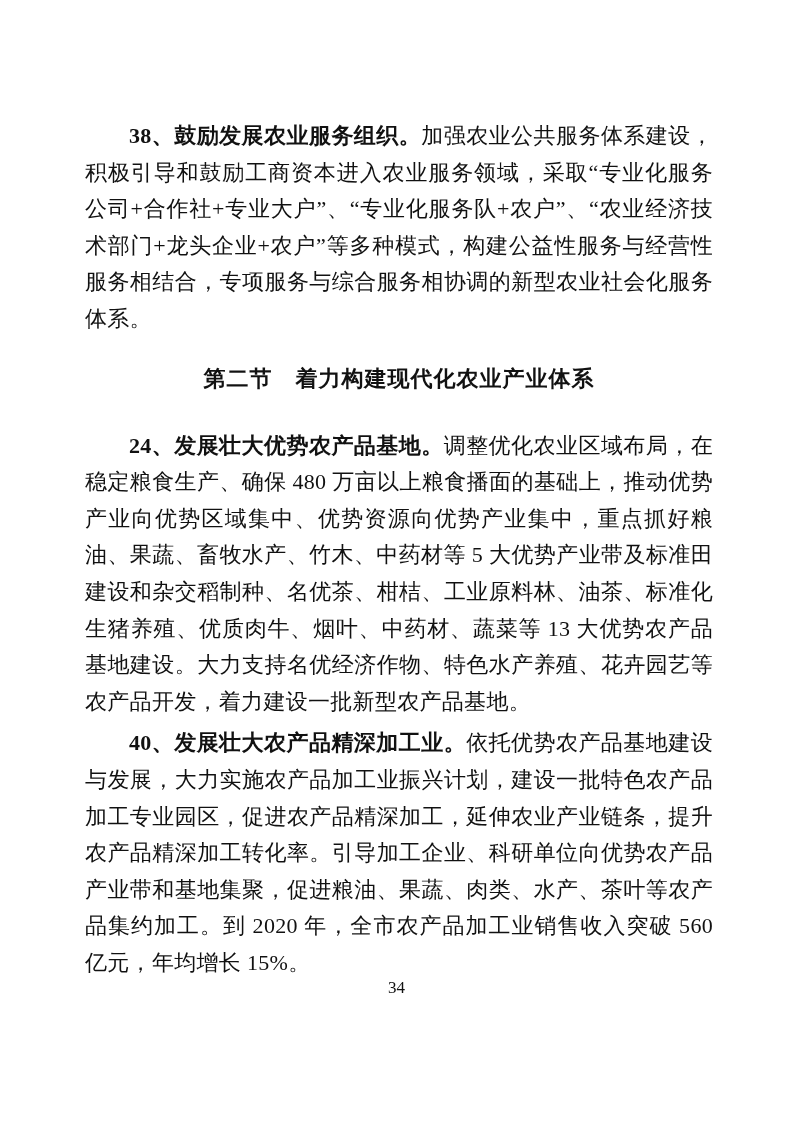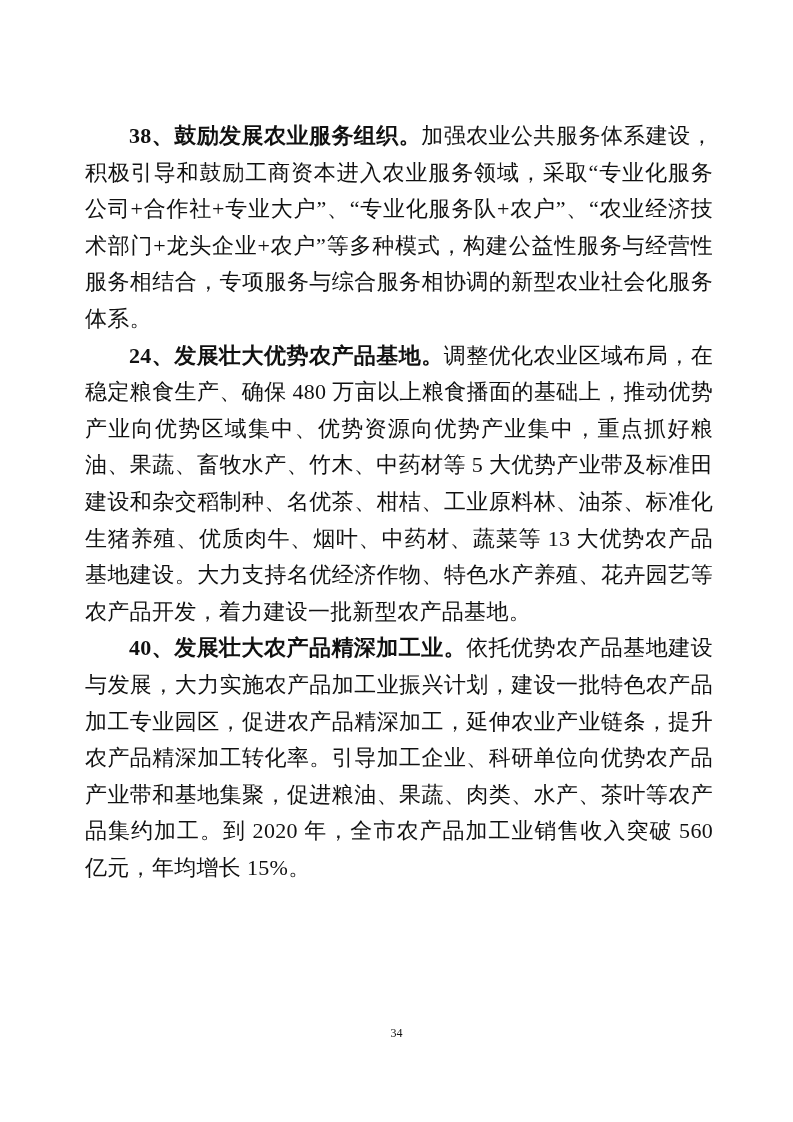--- a/index.html
+++ b/index.html
@@ -32,40 +32,41 @@
   }
   .section-heading {
     font-size: 22px;
     line-height: 30px;
     font-weight: bold;
     text-align: center;
     margin-top: 26px;
     margin-bottom: 34px;
     letter-spacing: 1px;
   }
-  .para-40 { }
+  .para-40 { margin-top: 5px; }
   .page-number {
     position: absolute;
     left: 0;
-    top: 1022px;
+    top: 977px;
     width: 100%;
     text-align: center;
-    font-size: 12px;
+    font-size: 17px;
     line-height: 22px;
     color: #111111;
   }
 </style>
 </head>
 <body>
 
 <div class="page">
   <div class="content">
 
     <p class="body-para"><span class="lead">38、鼓励发展农业服务组织。</span><span>加强农业公共服务体系建设，积极引导和鼓励工商资本进入农业服务领域，采取“专业化服务公司+合作社+专业大户”、“专业化服务队+农户”、“农业经济技术部门+龙头企业+农户”等多种模式，构建公益性服务与经营性服务相结合，专项服务与综合服务相协调的新型农业社会化服务体系。</span></p>
 
+    <h2 class="section-heading">第二节　着力构建现代化农业产业体系</h2>
 
     <p class="body-para"><span class="lead">24、发展壮大优势农产品基地。</span><span>调整优化农业区域布局，在稳定粮食生产、确保 480 万亩以上粮食播面的基础上，推动优势产业向优势区域集中、优势资源向优势产业集中，重点抓好粮油、果蔬、畜牧水产、竹木、中药材等 5 大优势产业带及标准田建设和杂交稻制种、名优茶、柑桔、工业原料林、油茶、标准化生猪养殖、优质肉牛、烟叶、中药材、蔬菜等 13 大优势农产品基地建设。大力支持名优经济作物、特色水产养殖、花卉园艺等农产品开发，着力建设一批新型农产品基地。</span></p>
 
     <p class="body-para para-40"><span class="lead">40、发展壮大农产品精深加工业。</span><span>依托优势农产品基地建设与发展，大力实施农产品加工业振兴计划，建设一批特色农产品加工专业园区，促进农产品精深加工，延伸农业产业链条，提升农产品精深加工转化率。引导加工企业、科研单位向优势农产品产业带和基地集聚，促进粮油、果蔬、肉类、水产、茶叶等农产品集约加工。到 2020 年，全市农产品加工业销售收入突破 560 亿元，年均增长 15%。</span></p>
 
   </div>
 
   <div class="page-number">34</div>
 </div>
 

